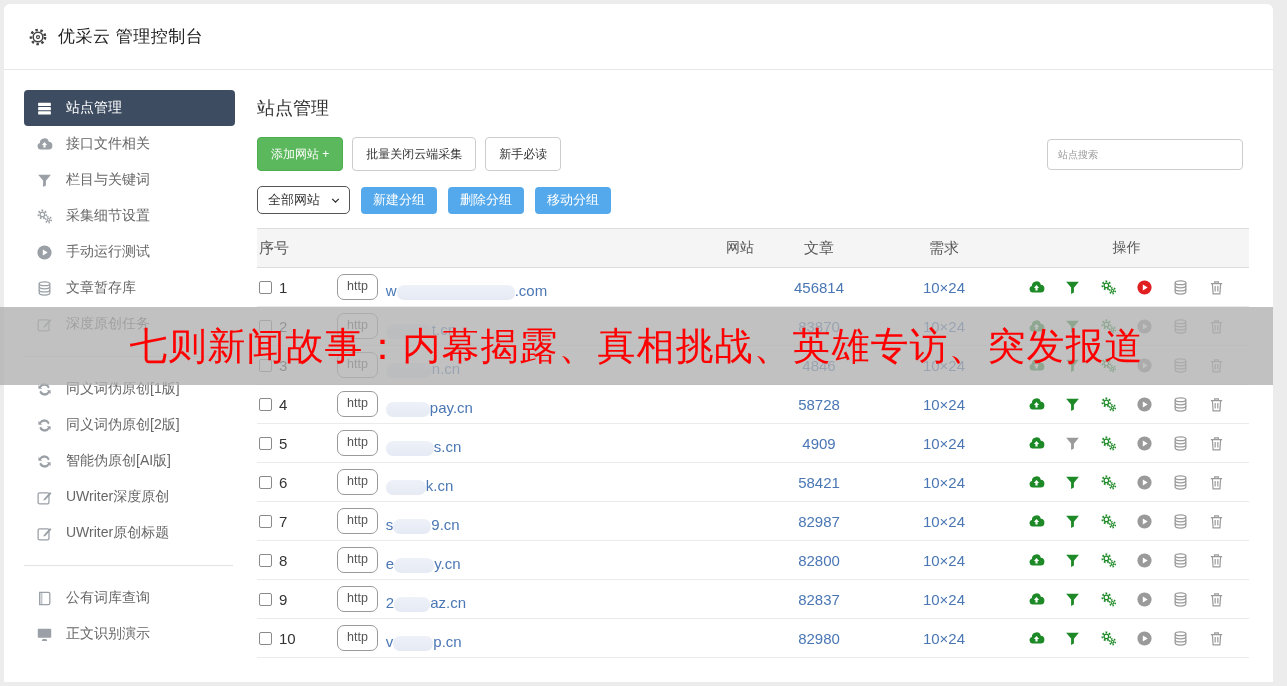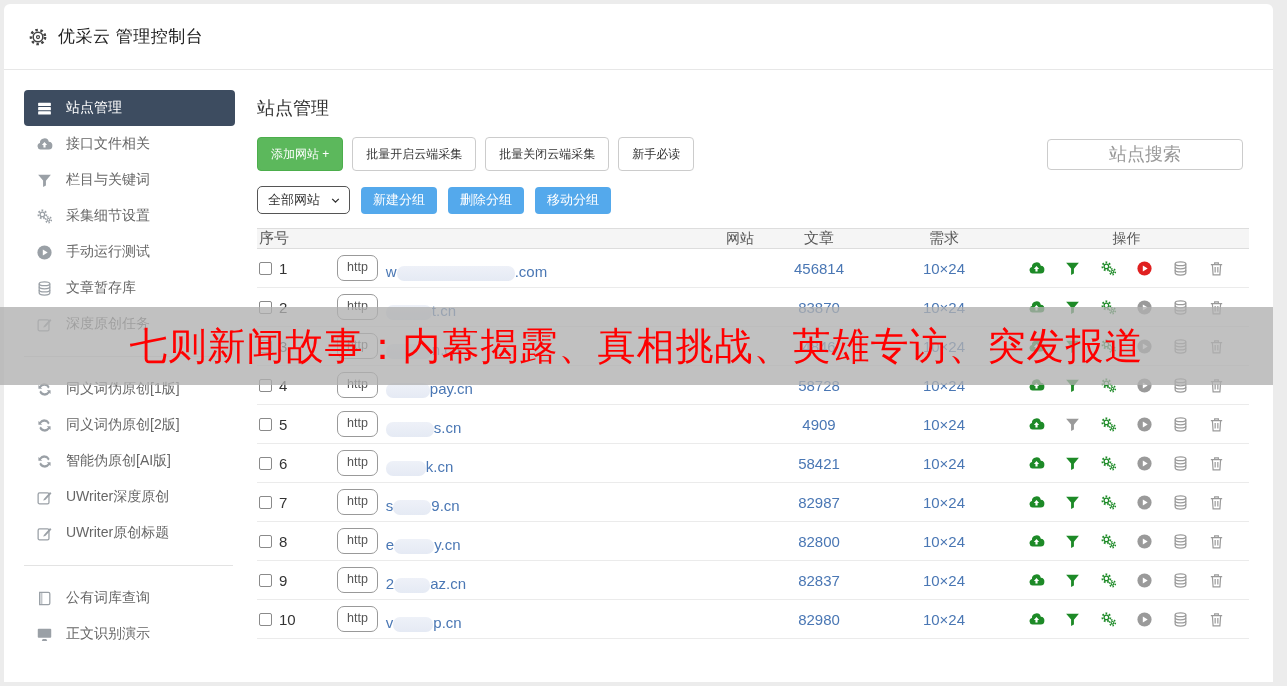--- a/index.html
+++ b/index.html
@@ -38,42 +38,41 @@
   
   .page-title { font-size:18px; font-weight:400; color:#333; margin:26px 0 0 0; }
   .toolbar1 { display:flex; align-items:center; gap:9px; margin-top:17px; }
   .btn { font-size:12px; border-radius:4px; height:34px; padding:0 13px;
     display:inline-flex; align-items:center; cursor:pointer; user-select:none; }
   .btn-green { background:var(--accent-green,#5cb85c); border:1px solid #4cae4c; color:#fff; }
   .btn-white { background:#fff; border:1px solid #ccc; color:#333; }
   .search-box { margin-left:auto; margin-right:6px; }
   .search-box input {
     width:196px; height:31px; border:1px solid #ccc; border-radius:4px;
-    padding:0 10px; font-size:18px; color:#333; outline:none;
+    padding:0 10px; font-size:10px; color:#333; outline:none;
     font-family:inherit;
-    text-align:center;
   }
   .search-box input::placeholder { color:#999; }
   .toolbar2 { display:flex; align-items:center; gap:11px; margin-top:15px; }
   .select {
     display:inline-flex; align-items:center; justify-content:space-between;
     width:93px; height:28px; border:1px solid #555; border-radius:5px;
     padding:0 7px 0 10px; font-size:13px; color:#333; cursor:pointer;
   }
   .select .chev { width:13px; height:13px; color:#333; }
   .btn-blue {
     background:var(--accent-blue,#54a9ec); color:#fff; border:none;
     height:27px; padding:0 12px; font-size:13px; border-radius:4px;
     display:inline-flex; align-items:center; cursor:pointer;
   }
   
   .table { margin-top:14px; width:100%; }
   .trow { display:flex; align-items:center; height:39px; border-bottom:1px solid #ebebeb; }
   .thead {
-    height:21px; background:#f5f5f5; border-top:1px solid #ddd; border-bottom:1px solid #ddd;
+    height:40px; background:#f5f5f5; border-top:1px solid #ddd; border-bottom:1px solid #ddd;
     font-size:14px; color:#555;
   }
   .c-idx { width:80px; flex:none; display:flex; align-items:center; gap:7px; padding-left:2px; font-size:15px; }
   .c-site { flex:1; display:flex; align-items:flex-end; gap:8px; font-size:15px; }
   .c-site-h { flex:1; text-align:right; }
   .c-art { width:130px; flex:none; text-align:center; font-size:15px; }
   .c-req { width:120px; flex:none; text-align:center; font-size:15px; }
   .c-ops { width:245px; flex:none; display:flex; align-items:center; justify-content:center; gap:19px; }
   .c-ops-h { width:245px; flex:none; text-align:center; }
   .blue { color:var(--link-blue,#4a77b4); }
@@ -252,21 +251,20 @@
             </span>
             <span>正文识别演示</span>
           </div>
         </nav>
 
       <div class="main">
         <h2 class="page-title">站点管理</h2>
 
         <div class="toolbar1">
           <button class="btn btn-green">添加网站 +</button>
-          <button class="btn btn-white">批量开启云端采集</button>
           <button class="btn btn-white">批量关闭云端采集</button>
           <button class="btn btn-white">新手必读</button>
           <span class="search-box">
             <input type="text" placeholder="站点搜索" style="">
           </span>
         </div>
 
         <div class="toolbar2">
           <span class="select">
             <span>全部网站</span>

